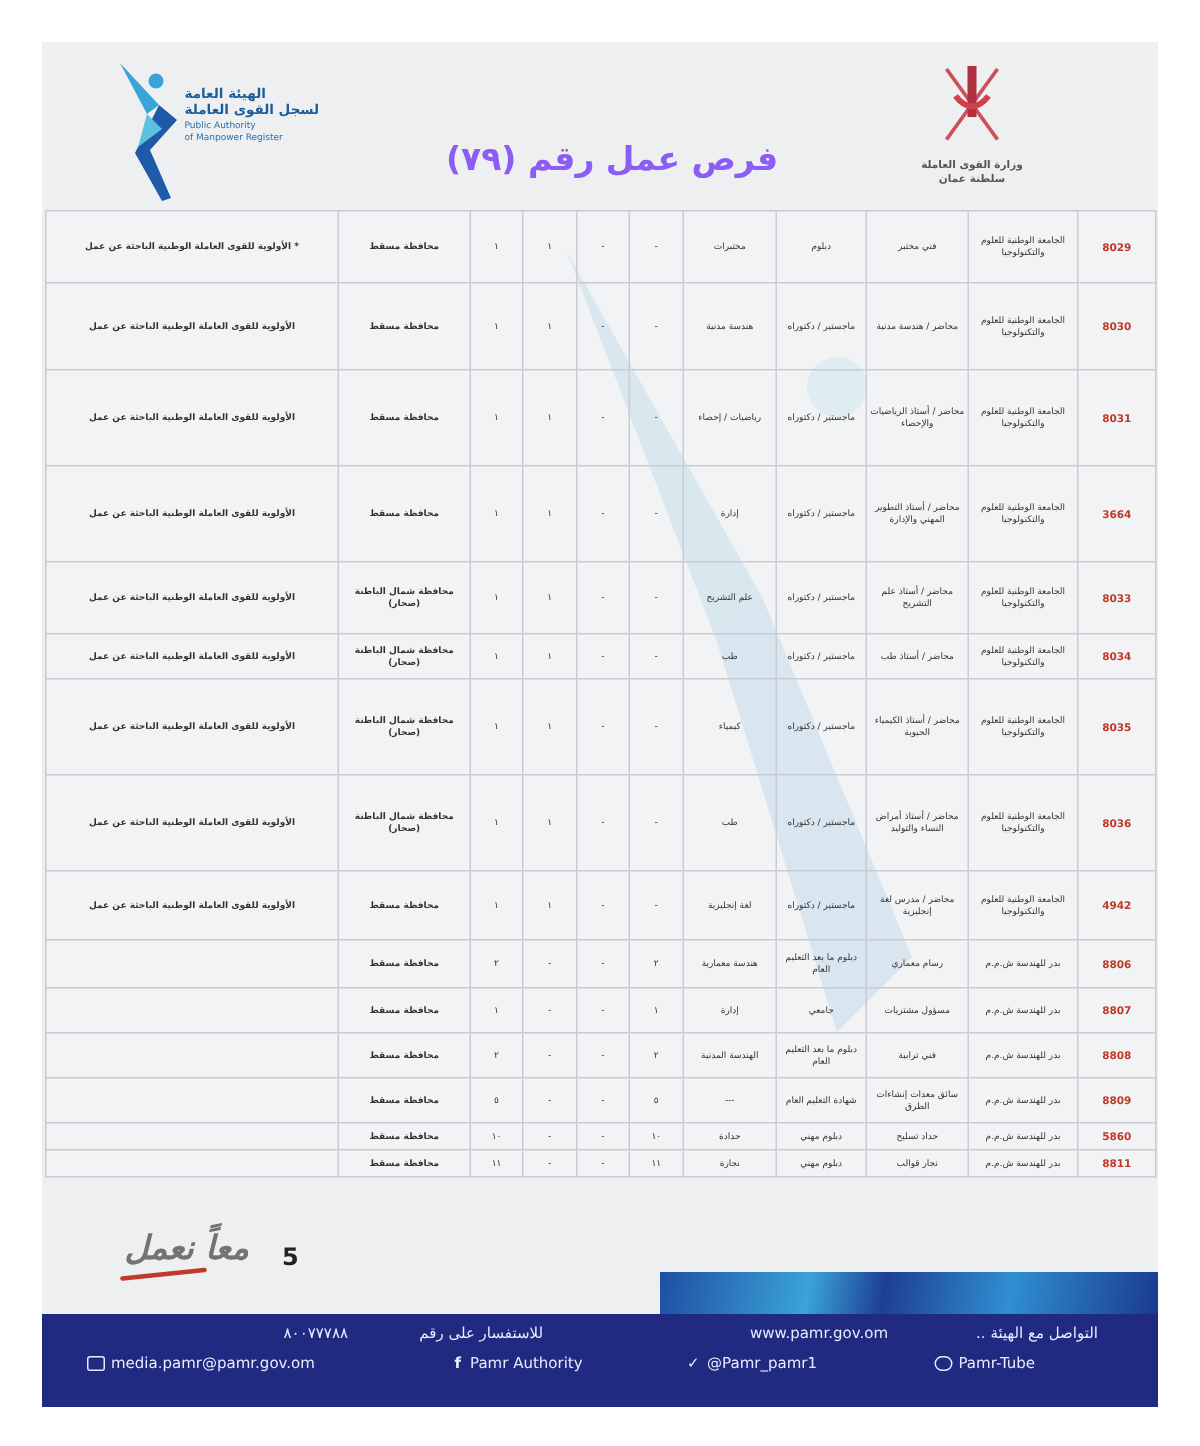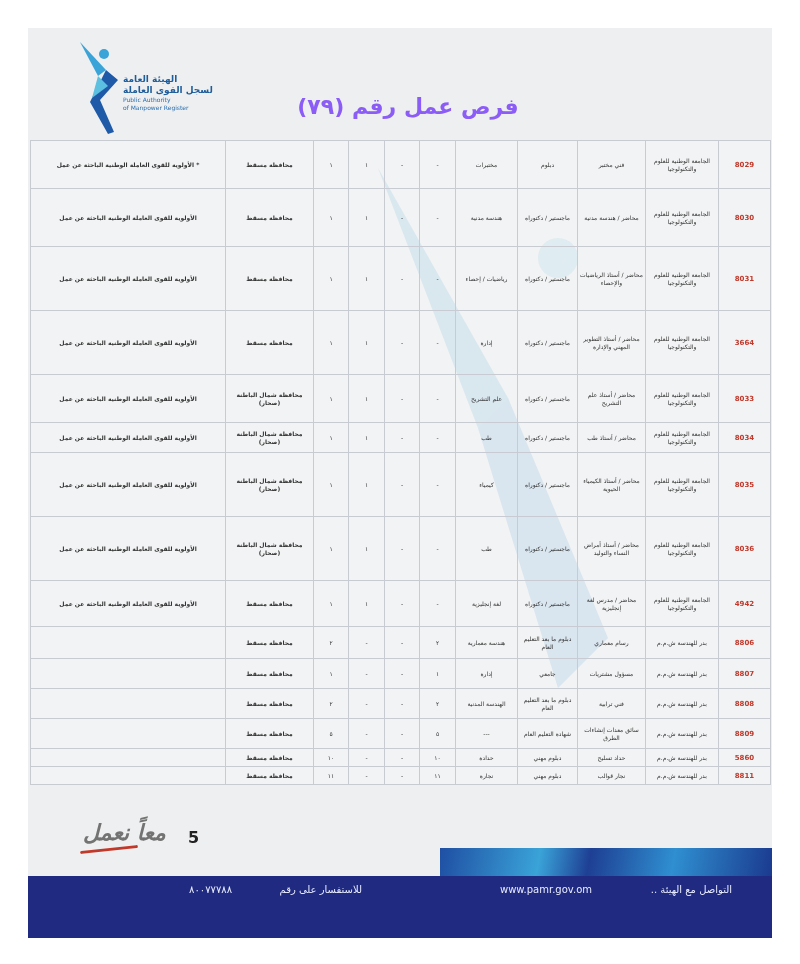--- a/index.html
+++ b/index.html
@@ -10,21 +10,21 @@
     background: #eeeff0;
     overflow: hidden;
   }
   .watermark {
     position: absolute; left: 330px; top: 140px; width: 260px; height: 520px;
     pointer-events: none;
   }
   .header { position: absolute; left: 0; top: 0; width: 744px; height: 112px; }
   .logo-left { position: absolute; left: 50px; top: 12px; width: 150px; height: 95px; }
   .logo-left-text {
-    position: absolute; left: 45px; top: 34px; width: 100px;
+    position: absolute; left: 45px; top: 18px; width: 100px;
     font-size: 9px; line-height: 11px; color: #1d5d9b; font-weight: bold; text-align: left;
   }
   .logo-left-text .en { font-size: 6px; line-height: 8px; font-weight: normal; color: #2a6fb0; }
   .logo-right { position: absolute; left: 570px; top: 10px; width: 100px; height: 100px; text-align: center; }
   .logo-right-text { font-size: 7px; line-height: 9px; color: #555; margin-top: 4px; font-weight: bold; }
   .title {
     position: absolute; left: 230px; top: 66px; width: 300px; text-align: center;
     font-size: 22px; font-weight: bold; color: #8b5cf6; direction: rtl;
     letter-spacing: 0.5px;
   }
@@ -78,20 +78,32 @@
       <div class="logo-left-text">
         <div style="direction:rtl;text-align:left;">الهيئة العامة</div>
         <div style="direction:rtl;text-align:left;">لسجل القوى العاملة</div>
         <div class="en">Public Authority</div>
         <div class="en">of Manpower Register</div>
       </div>
     </div>
 
     <div class="title">فرص عمل رقم (٧٩)</div>
 
+    <div class="logo-right">
+      <svg width="50" height="60" viewBox="0 0 50 60">
+        <line x1="8" y1="8" x2="42" y2="55" stroke="#c8515a" stroke-width="2.5"></line>
+        <line x1="42" y1="8" x2="8" y2="55" stroke="#c8515a" stroke-width="2.5"></line>
+        <rect x="22" y="6" width="6" height="34" fill="#b03040"></rect>
+        <path d="M14 26 Q25 40 36 26" stroke="#d0404a" stroke-width="4" fill="none"></path>
+      </svg>
+      <div class="logo-right-text">
+        <div>وزارة القوى العاملة</div>
+        <div>سلطنة عمان</div>
+      </div>
+    </div>
   </div>
 
   <table class="jobs">
     <colgroup>
       <col style="width:52px">
         <col style="width:73px">
         <col style="width:68px">
         <col style="width:60px">
         <col style="width:62px">
       <col style="width:36px">
@@ -306,15 +318,21 @@
 
   <div class="footer-band"></div>
 
   <div class="footer">
     <div class="footer-row1">
       <span class="f-item" style="right:40px;">التواصل مع الهيئة ..</span>
       <span class="f-item" style="right:180px;direction:ltr;">www.pamr.gov.om</span>
       <span class="f-item" style="right:410px;">للاستفسار على رقم</span>
       <span class="f-item" style="right:540px;text-align:right;">٨٠٠٧٧٧٨٨</span>
     </div>
+    <div class="footer-row2">
+      <span class="f-item" style="left:30px;"><span class="ico"></span><span>media.pamr@pamr.gov.om</span></span>
+      <span class="f-item" style="left:275px;"><span style="font-weight:bold;margin-right:6px;">f</span><span>Pamr Authority</span></span>
+      <span class="f-item" style="left:430px;"><span style="margin-right:5px;">✓</span><span>@Pamr_pamr1</span></span>
+      <span class="f-item" style="left:595px;"><span class="ico" style="border-radius:5px;"></span><span>Pamr-Tube</span></span>
+    </div>
   </div>
 
 </div>
 
 </body></html>

